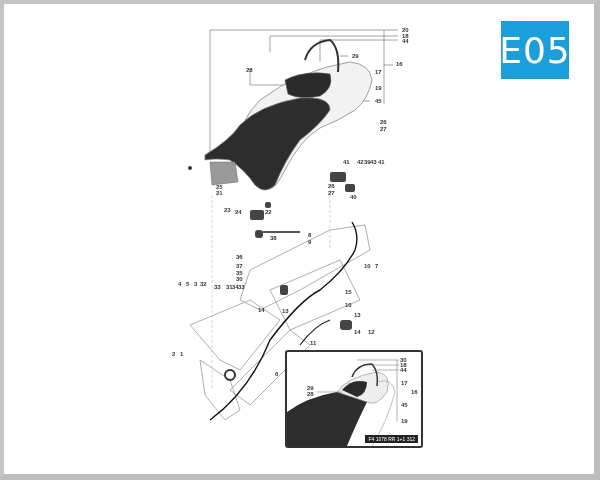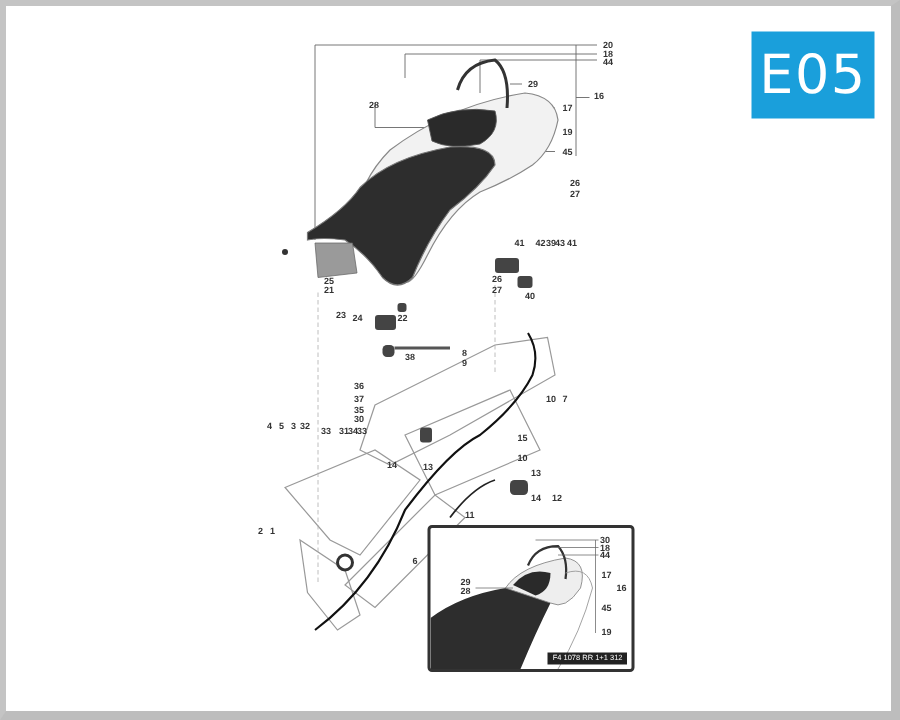--- a/index.html
+++ b/index.html
@@ -1,18 +1,18 @@
 <!DOCTYPE html>
 <html><head>
 <meta charset="utf-8">
 <style>
   html,body{margin:0;padding:0;}
   body{width:600px;height:480px;background:#ffffff;position:relative;overflow:hidden;font-family:"Liberation Sans",sans-serif;}
   .frame{position:absolute;left:0;top:0;width:594px;height:474px;border-left:4px solid #c4c4c4;border-top:4px solid #c4c4c4;border-right:6px solid #bdbdbd;border-bottom:6px solid #bdbdbd;box-sizing:border-box;width:600px;height:480px;background:#fff;}
-  .badge{position:absolute;left:501px;top:21px;width:82px;height:58px;background:#1a9fdb;color:#fff;font-family:"DejaVu Sans",sans-serif;font-size:36px;display:flex;align-items:center;justify-content:center;letter-spacing:1px;}
+  .badge{position:absolute;left:501px;top:21px;width:68px;height:58px;background:#1a9fdb;color:#fff;font-family:"DejaVu Sans",sans-serif;font-size:36px;display:flex;align-items:center;justify-content:center;letter-spacing:1px;}
   svg.diagram{position:absolute;left:0;top:0;}
   .lbl{font-family:"Liberation Sans",sans-serif;font-size:6px;font-weight:bold;fill:#333;}
   .inset{position:absolute;left:285px;top:350px;width:138px;height:98px;border:2px solid #333;border-radius:3px;background:#fff;box-sizing:border-box;}
   .inset-code{position:absolute;right:3px;bottom:3px;background:#222;color:#fff;font-size:5px;padding:1px 3px;font-family:"Liberation Sans",sans-serif;white-space:nowrap;}
 </style>
 </head>
 <body>
 
 <div class="frame"></div>
 

